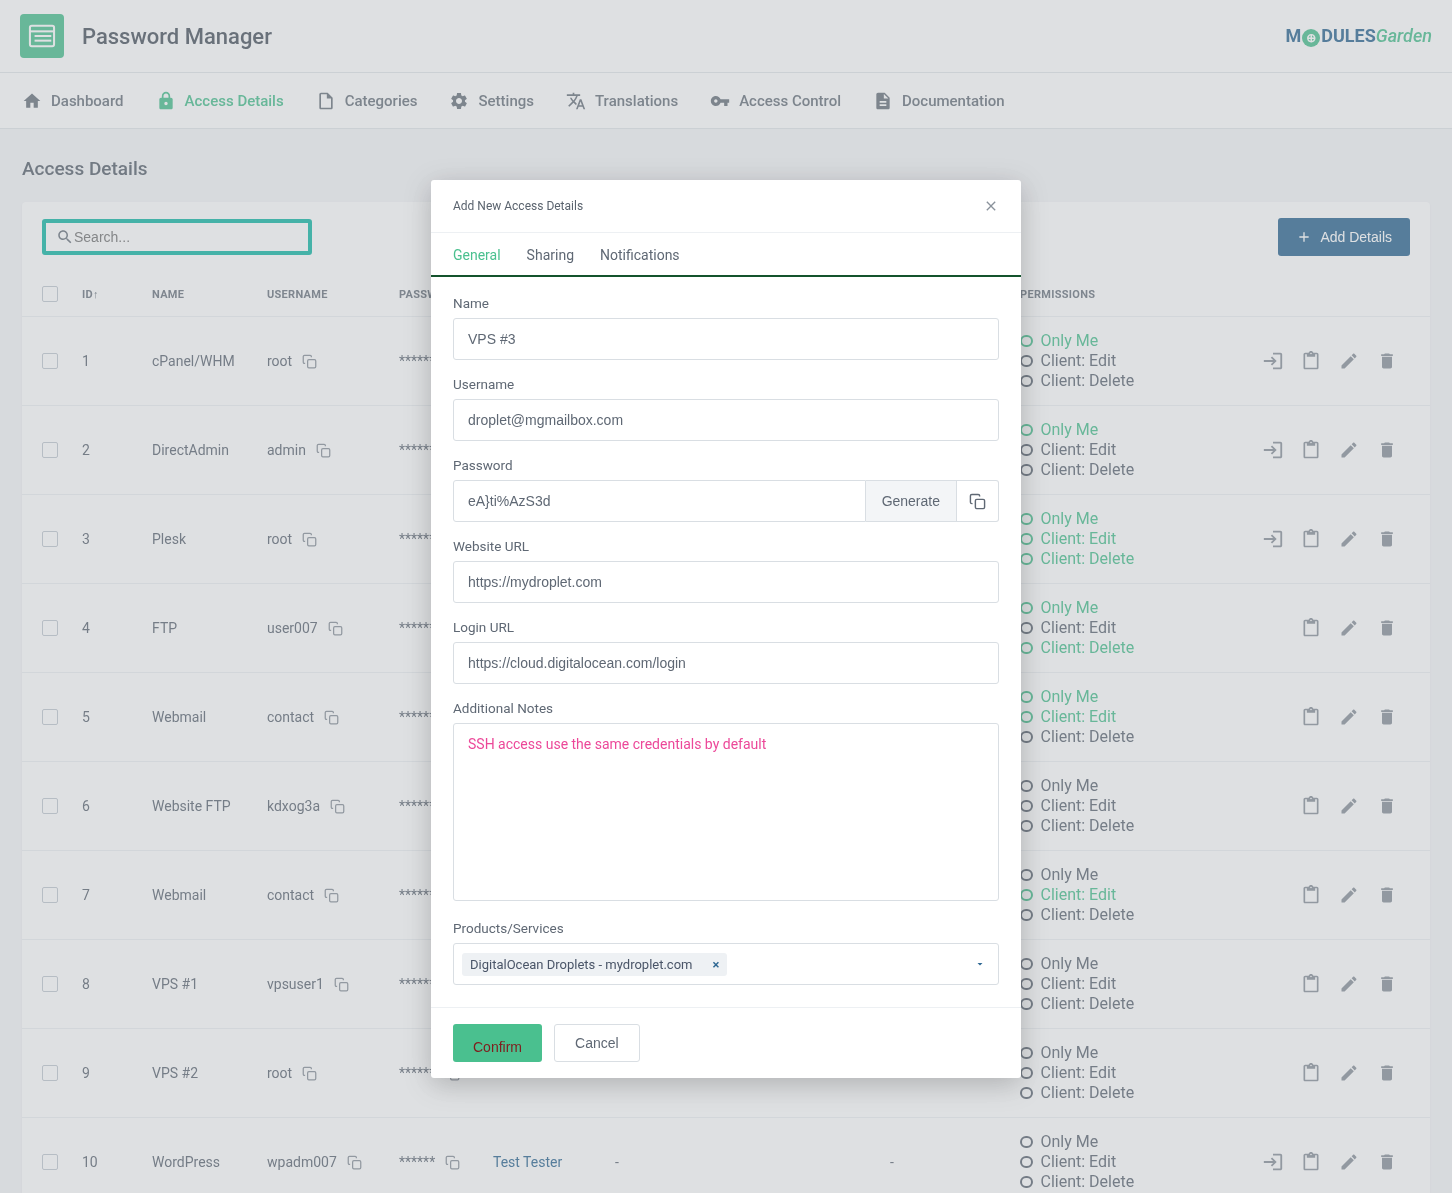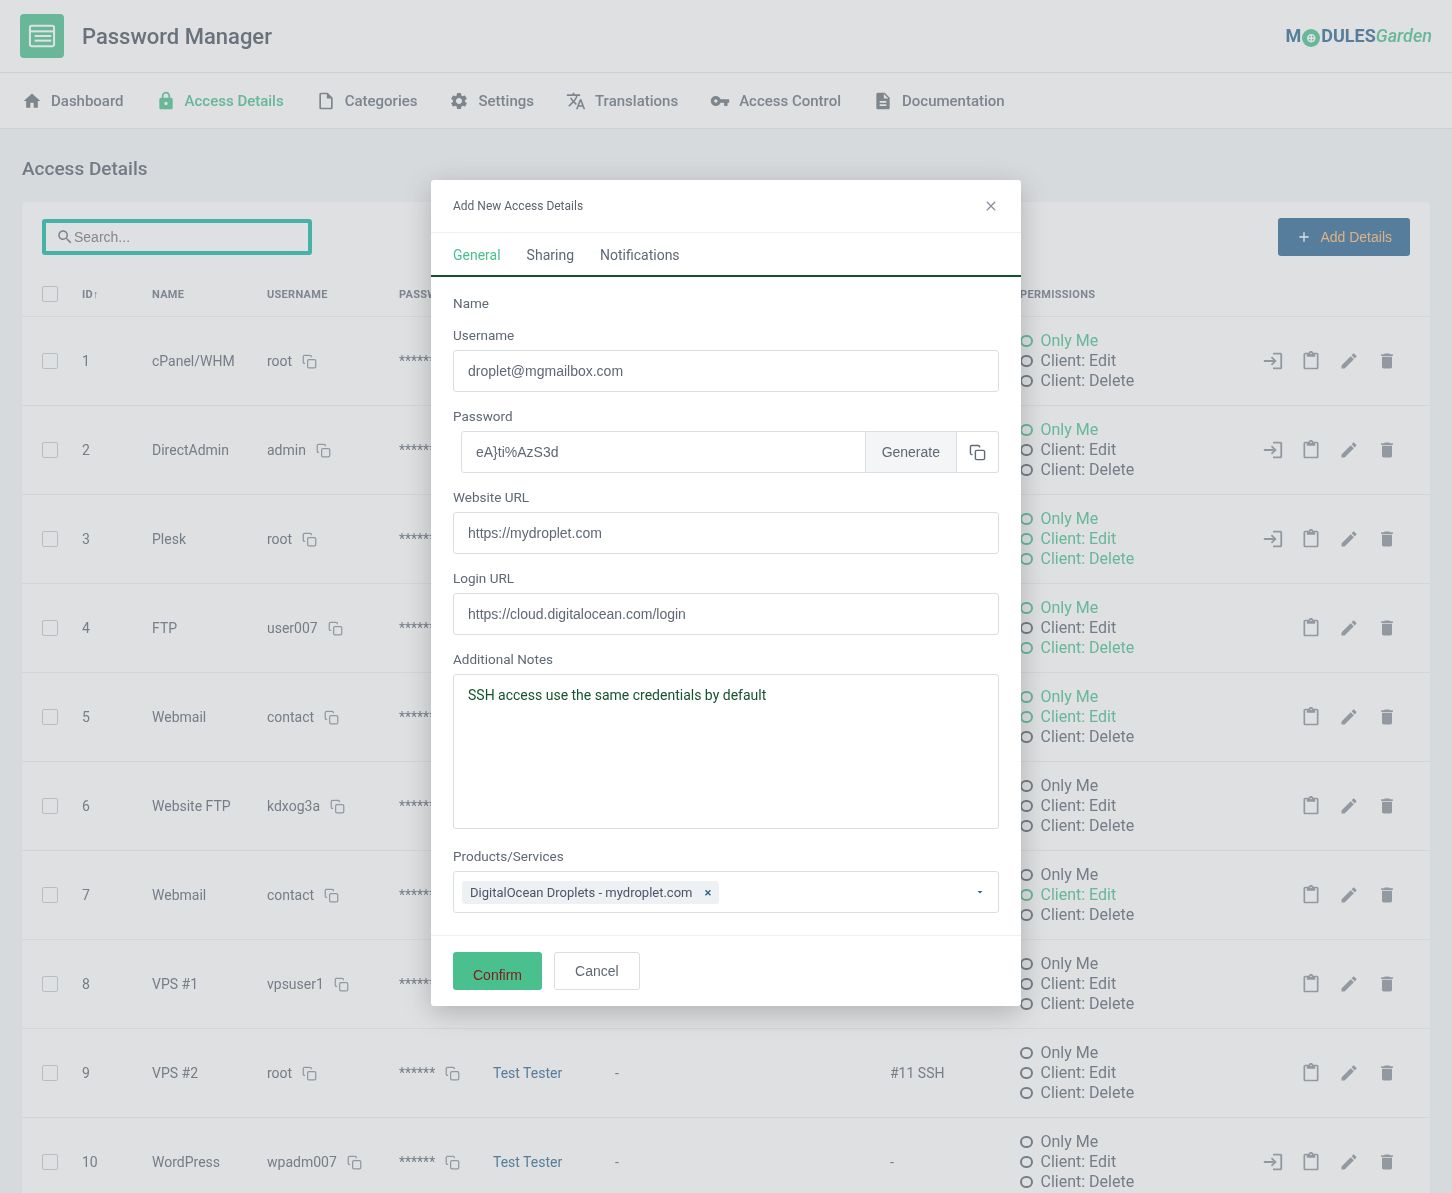--- a/index.html
+++ b/index.html
@@ -20,21 +20,21 @@
 
 
 .page { padding: 28px 22px; }
 .page-title { font-size: 19px; font-weight: 500; color: #5a636e; margin-bottom: 22px; }
 .card { background: #fff; border-radius: 4px; box-shadow: 0 1px 3px rgba(0,0,0,.05); padding: 0; }
 
 
 .toolbar { display: flex; align-items: center; padding: 16px 20px; }
 .search-wrap { display: flex; align-items: center; border: 4px solid #14b8a6; border-radius: 3px; width: 270px; height: 36px; padding: 0 10px; }
 .search-wrap input { border: none; outline: none; flex: 1; font-size: 14px; color: #6a737d; }
-.add-btn { margin-left: auto; background: #2f6893; color: #fdba74; border: none; border-radius: 3px; height: 38px; padding: 0 18px; font-size: 14px; font-weight: 500; display: flex; align-items: center; gap: 8px; cursor: pointer; }
+.add-btn { margin-left: auto; background: #2f6893; color: #ffffff; border: none; border-radius: 3px; height: 38px; padding: 0 18px; font-size: 14px; font-weight: 500; display: flex; align-items: center; gap: 8px; cursor: pointer; }
 
 
 .table { width: 100%; }
 .thead { display: flex; align-items: center; padding: 14px 20px; border-bottom: 1px solid #edf0f3; font-size: 11px; font-weight: 700; color: #6d7680; letter-spacing: .3px; }
 .th-check { width: 40px; }
 .th-id { width: 70px; display: flex; align-items: center; }
 .th-name { width: 115px; }
 .th-user { width: 132px; }
 .th-pass { width: 94px; }
 .th-client { width: 122px; }
@@ -71,26 +71,26 @@
 .m-title { font-size: 12px; color: #5a636e; }
 .m-close { margin-left: auto; color: #8a929b; cursor: pointer; font-size: 18px; }
 .m-tabs { display: flex; gap: 26px; padding: 14px 22px 0; border-bottom: 2px solid #14532d; }
 .m-tab { font-size: 14px; color: #5f6874; padding-bottom: 12px; cursor: pointer; }
 .m-tab.active { color: #4ac08f; }
 .m-body { padding: 18px 22px 6px; }
 .f-group { margin-bottom: 16px; }
 .f-label { font-size: 13.5px; color: #5f6874; margin-bottom: 7px; display: block; }
 .f-input { width: 100%; height: 42px; border: 1px solid #d9dee3; border-radius: 3px; padding: 0 14px; font-size: 14px; color: #5f6874; outline: none; }
 .f-pass-row { display: flex; gap: 0; }
-.f-pass-row .f-input { flex: 1; border-radius: 3px 0 0 3px; margin-left: 8px; }
+.f-pass-row .f-input { flex: 1; border-radius: 3px 0 0 3px; }
 .gen-btn { height: 42px; border: 1px solid #d9dee3; border-left: none; background: #f3f5f7; color: #5f6874; padding: 0 16px; font-size: 14px; cursor: pointer; }
 .copy-btn { height: 42px; width: 42px; border: 1px solid #d9dee3; border-left: none; border-radius: 0 3px 3px 0; background: #fff; display: flex; align-items: center; justify-content: center; cursor: pointer; color: #5f6874; }
-.f-text { width: 100%; height: 155px; border: 1px solid #d9dee3; border-radius: 3px; padding: 12px 14px; font-size: 14px; color: #14532d; outline: none; resize: none; font-family: inherit; }
+.f-text { width: 100%; height: 178px; border: 1px solid #d9dee3; border-radius: 3px; padding: 12px 14px; font-size: 14px; color: #ec4899; outline: none; resize: none; font-family: inherit; }
 .ms { border: 1px solid #d9dee3; border-radius: 3px; min-height: 42px; padding: 5px 8px; display: flex; align-items: center; gap: 6px; position: relative; }
-.ms-chip { background: #eef1f4; border-radius: 3px; padding: 4px 8px; font-size: 13px; display: flex; align-items: center; gap: 12px; }
+.ms-chip { background: #eef1f4; border-radius: 3px; padding: 4px 8px; font-size: 13px; display: flex; align-items: center; gap: 20px; }
 .ms-x { color: #2f6893; font-weight: 600; cursor: pointer; }
 .ms-chev { position: absolute; right: 12px; color: #2f6893; }
 .m-foot { display: flex; align-items: center; gap: 12px; padding: 16px 22px; border-top: 1px solid #edf0f3; }
 .btn-confirm { background: #4ac08f; color: #7f1d1d; border: none; border-radius: 3px; height: 38px; padding: 15px 20px; font-size: 14px; cursor: pointer; }
 .btn-cancel { background: #fff; color: #5f6874; border: 1px solid #d9dee3; border-radius: 3px; height: 38px; padding: 0 20px; font-size: 14px; cursor: pointer; }
 
 svg { display: block; }
 </style>
 </head>
 <body>
@@ -839,20 +839,21 @@
     </div>
   </div>
   <div class="m-tabs">
     <div class="m-tab active">General</div>
     <div class="m-tab">Sharing</div>
     <div class="m-tab">Notifications</div>
   </div>
   <div class="m-body">
     <div class="f-group">
       <label class="f-label">Name</label>
+      <input class="f-input" value="VPS #3" style="">
     </div>
     <div class="f-group">
       <label class="f-label">Username</label>
       <input class="f-input" value="droplet@mgmailbox.com" style="">
     </div>
     <div class="f-group">
       <label class="f-label">Password</label>
       <div class="f-pass-row">
         <input class="f-input" value="eA}ti%AzS3d" style="">
         <button class="gen-btn">Generate</button>

